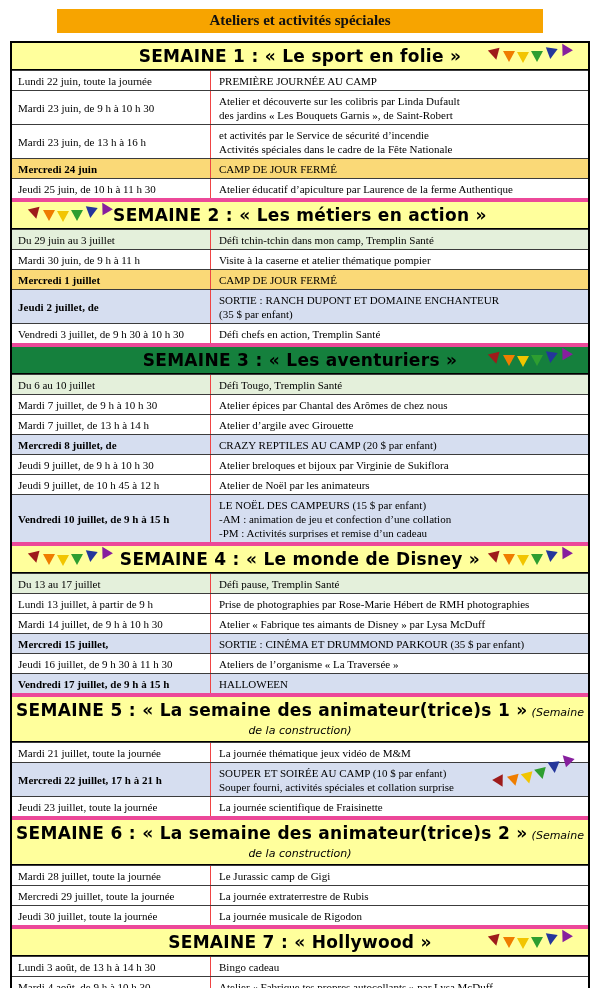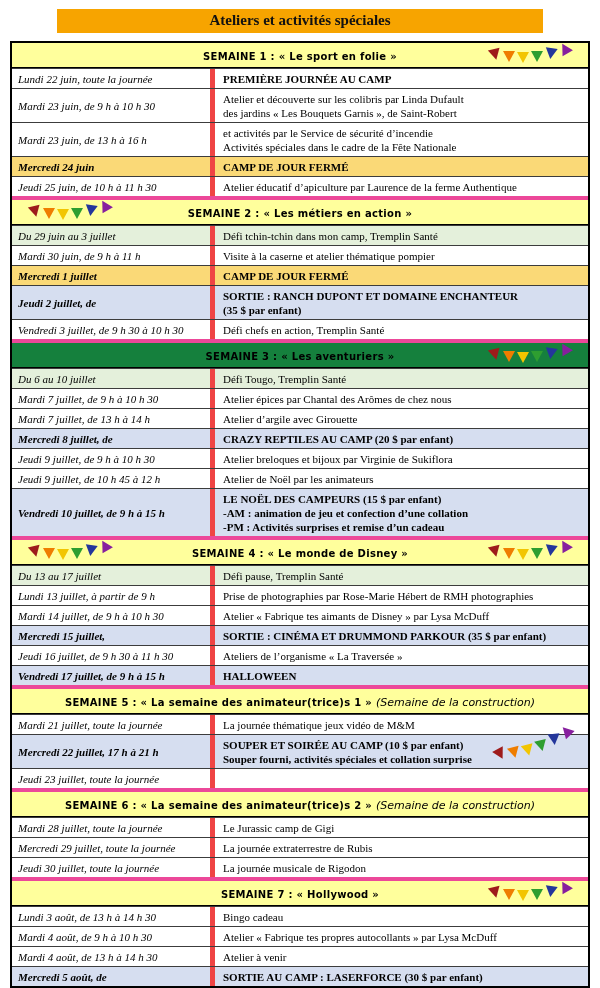--- a/index.html
+++ b/index.html
@@ -13,21 +13,21 @@
     text-align:center; padding:3px 0 4px 0;
   }
   .schedule { margin:0 10px; border:2px solid #000; position:relative; background:#fff; }
 
   .band {
     position:relative; background:#FFFF9C; text-align:center;
     border-top:4px solid #ec4899; border-bottom:1px solid #000;
     padding:3px 4px 3px 4px;
   }
   .band:first-child { border-top:none; }
-  .wtitle { font-family:"DejaVu Sans", sans-serif; font-weight:bold; font-size:10px; letter-spacing:0.3px; }
+  .wtitle { font-family:"DejaVu Sans", sans-serif; font-weight:bold; font-size:17px; letter-spacing:0.3px; }
   .wnote  { font-family:"DejaVu Sans", sans-serif; font-style:italic; font-size:11px; margin-left:4px; }
 
   .garland { display:inline-flex; align-items:flex-start; }
   .garland.left  { position:absolute; left:16px;  top:6px; }
   .garland.right { position:absolute; right:16px; top:6px; }
   .flag {
     width:0; height:0; display:inline-block; margin:0 1px;
     border-left:6px solid transparent; border-right:6px solid transparent;
     border-top:11px solid #000;
   }
@@ -36,30 +36,30 @@
   .flag:nth-child(3){ transform:translateY(3px); }
   .flag:nth-child(4){ transform:translateY(2px); }
   .flag:nth-child(5){ transform:translateY(-1px) rotate(8deg); }
   .flag:nth-child(6){ transform:translateY(-6px) rotate(150deg); }
 
   .diag-anchor { position:relative; height:0; overflow:visible; }
   .diag-anchor .garland { position:absolute; right:12px; top:-48px; transform:rotate(-14deg); }
 
   .row { display:flex; border-top:1px solid #3c3c3c; background:#fff; font-size:11px; line-height:14px; }
   .row .date {
-    flex:0 0 186px; width:186px; border-right:5px solid #ef4444;
-    padding:2.5px 6px; display:flex; align-items:center;font-style:italic;
+    flex:0 0 186px; width:186px; border-right:1px solid #ef4444;
+    padding:2.5px 6px; display:flex; align-items:center;
   }
   .row .act {
     flex:1; padding:2.5px 8px; display:flex; flex-direction:column; justify-content:center;
   }
   .row.green { background:#E4F0DB;align-items:flex-end; }
   .row.gold  { background:#FAD977; font-weight:bold; }
   .row.blue  { background:#D6DEF0; font-weight:bold; }
-  .act.abold { font-weight:bold;justify-content:flex-end; }
+  .act.abold { font-weight:normal;justify-content:flex-end; }
 </style>
 </head>
 <body>
 
 <div class="title-bar">Ateliers et activités spéciales</div>
 
 <div class="schedule" id="schedule">
     <div class="band" style="background: rgb(255, 255, 156);"><span class="wtitle">SEMAINE 1 : « Le sport en folie »</span><span class="garland right">
         <span class="flag" style="border-top-color: rgb(158, 27, 27);"></span>
         <span class="flag" style="border-top-color: rgb(239, 125, 0);"></span>
@@ -251,20 +251,23 @@
     </div>
     <div class="row blue">
       <div class="date">Mercredi 22 juillet, 17 h à 21 h</div>
       <div class="act abold">
         <div>SOUPER ET SOIRÉE AU CAMP (10 $ par enfant)</div>
         <div>Souper fourni, activités spéciales et collation surprise</div>
       </div>
     </div>
     <div class="row">
       <div class="date">Jeudi 23 juillet, toute la journée</div>
+      <div class="act">
+        <div>La journée scientifique de Fraisinette</div>
+      </div>
     </div>
     <div class="diag-anchor">
       <span class="garland">
         <span class="flag" style="border-top-color: rgb(158, 27, 27);"></span>
         <span class="flag" style="border-top-color: rgb(239, 125, 0);"></span>
         <span class="flag" style="border-top-color: rgb(242, 197, 0);"></span>
         <span class="flag" style="border-top-color: rgb(46, 158, 48);"></span>
         <span class="flag" style="border-top-color: rgb(36, 54, 155);"></span>
         <span class="flag" style="border-top-color: rgb(135, 31, 158);"></span>
       </span>

